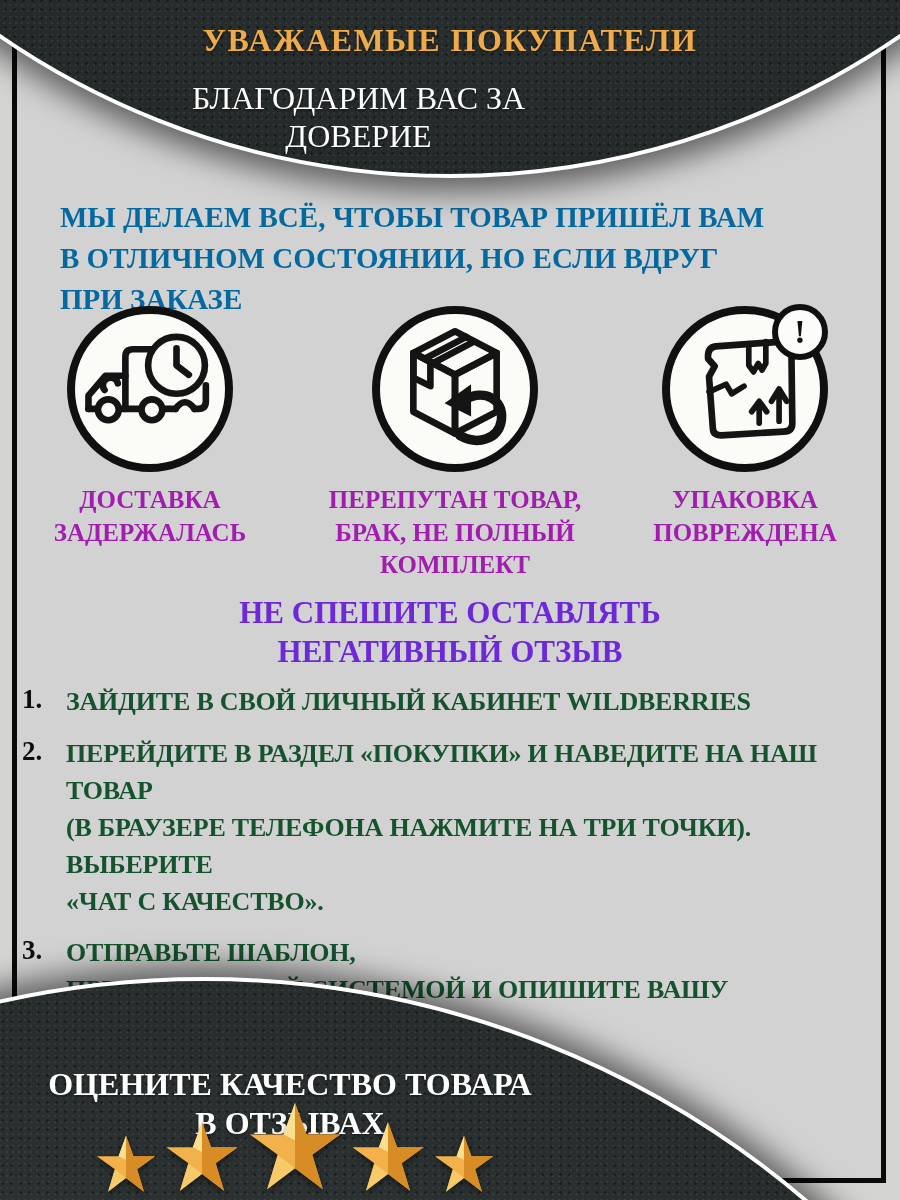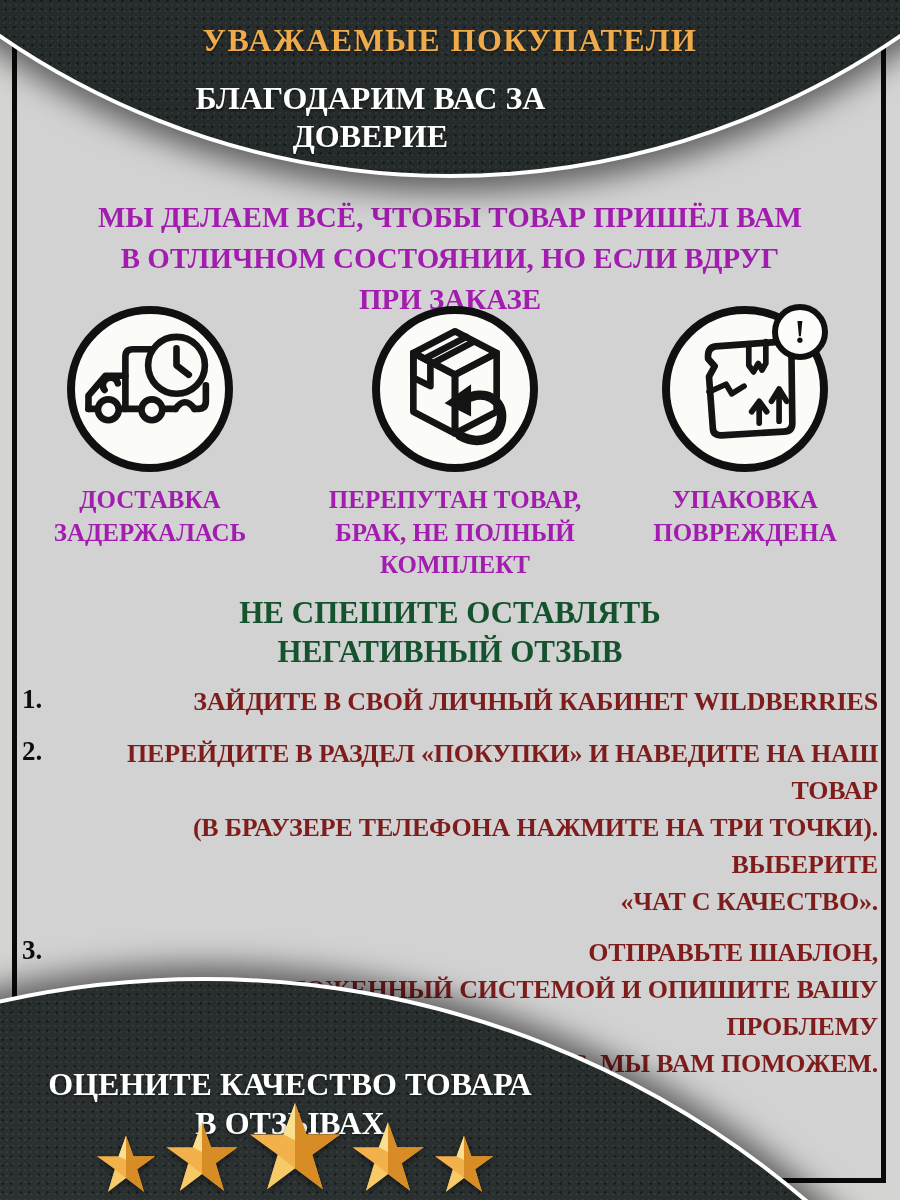--- a/index.html
+++ b/index.html
@@ -27,27 +27,26 @@
   .arc-top{left:-345px;top:-1412px;width:1590px;height:1590px;box-shadow:0 10px 30px 4px rgba(0,0,0,0.55);}
   .arc-bottom{left:-726px;top:977px;width:1860px;height:1860px;box-shadow:0 -6px 30px 6px rgba(0,0,0,0.55);}
 
   .hdr-title{
     position:absolute;top:22px;left:0;width:900px;text-align:center;z-index:4;
     color:#efaa49;font-size:32px;font-weight:bold;letter-spacing:1.5px;white-space:pre-line;
     text-shadow:0 2px 3px rgba(0,0,0,0.45);
   }
   .hdr-sub{
     position:absolute;top:80px;left:0;width:717px;text-align:center;z-index:4;
-    color:#ffffff;font-size:32px;font-weight:bold;line-height:1.18;white-space:pre-line;
+    color:#ffffff;font-size:32px;font-weight:normal;line-height:1.18;white-space:pre-line;
     text-shadow:0 2px 3px rgba(0,0,0,0.45);
-    padding-left:12px;
   }
   .intro{
-    position:absolute;top:197px;left:50px;width:800px;z-index:2;text-align:center;
-    color:#a21caf;font-size:29px;font-weight:bold;line-height:1.42;white-space:pre-line;
+    position:absolute;top:197px;left:60px;width:800px;z-index:2;text-align:left;
+    color:#0369a1;font-size:29px;font-weight:bold;line-height:1.42;white-space:pre-line;
   }
   .issue{position:absolute;top:306px;display:flex;flex-direction:column;align-items:center;z-index:2;}
   .issue-1{left:28px;width:244px;}
   .issue-2{left:318px;width:274px;}
   .issue-3{left:613px;width:264px;}
   .icon-circle{
     position:relative;width:166px;height:166px;border-radius:50%;box-sizing:border-box;
     border:8px solid #101010;background:#fbfbf8;display:flex;align-items:center;justify-content:center;
   }
   .icon-circle svg{width:142px;height:142px;}
@@ -57,28 +56,28 @@
     box-sizing:border-box;border:6px solid #101010;background:#fcfcfa;
     display:flex;align-items:center;justify-content:center;
     font-size:34px;font-weight:bold;color:#101010;line-height:1;
   }
   .issue-label{
     margin-top:12px;text-align:center;color:#a21caf;
     font-size:25px;font-weight:bold;line-height:1.3;white-space:pre-line;
   }
   .advice{
     position:absolute;top:594px;left:0;width:900px;z-index:2;text-align:center;
-    color:#14532d;font-size:31px;font-weight:bold;line-height:1.25;white-space:pre-line;
+    color:#6d28d9;font-size:31px;font-weight:bold;line-height:1.25;white-space:pre-line;
   }
   .steps{position:absolute;top:684px;left:22px;width:856px;z-index:2;}
   .step{display:flex;margin-bottom:15px;}
   .step-num{flex:0 0 44px;font-size:27px;font-weight:bold;color:#0d0d0d;}
   .step-text{
-    flex:1;color:#7f1d1d;font-size:26px;font-weight:bold;line-height:1.42;
-    white-space:pre-line;letter-spacing:-0.2px;text-align:right;
+    flex:1;color:#14532d;font-size:26px;font-weight:bold;line-height:1.42;
+    white-space:pre-line;letter-spacing:-0.2px;
   }
   .footer-text{
     position:absolute;top:1032px;left:0;width:580px;z-index:4;text-align:center;
     color:#ffffff;font-size:32px;font-weight:bold;line-height:1.22;white-space:pre-line;
     text-shadow:0 2px 3px rgba(0,0,0,0.45);
     margin-top:33px;
   }
   .stars{
     position:absolute;top:1104px;left:85px;width:420px;height:92px;z-index:4;
     display:flex;align-items:flex-end;justify-content:center;gap:7px;

